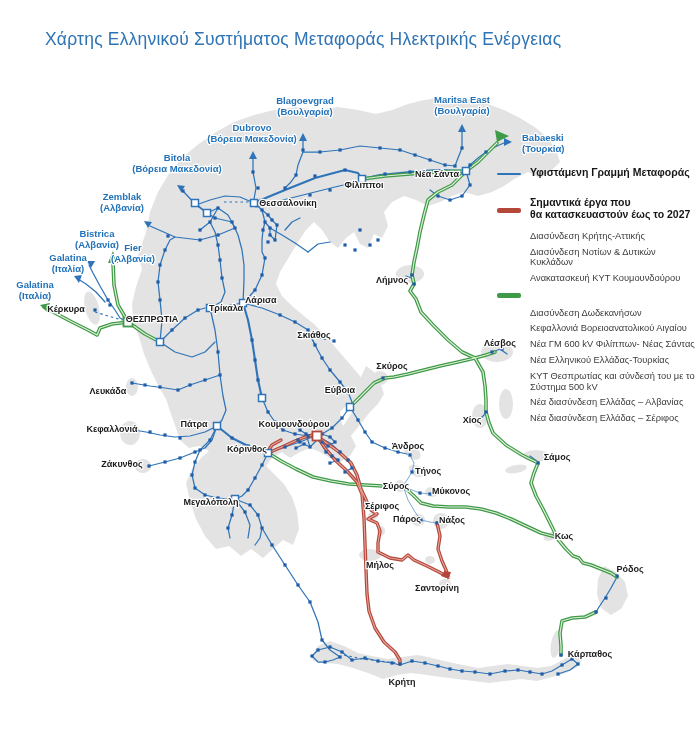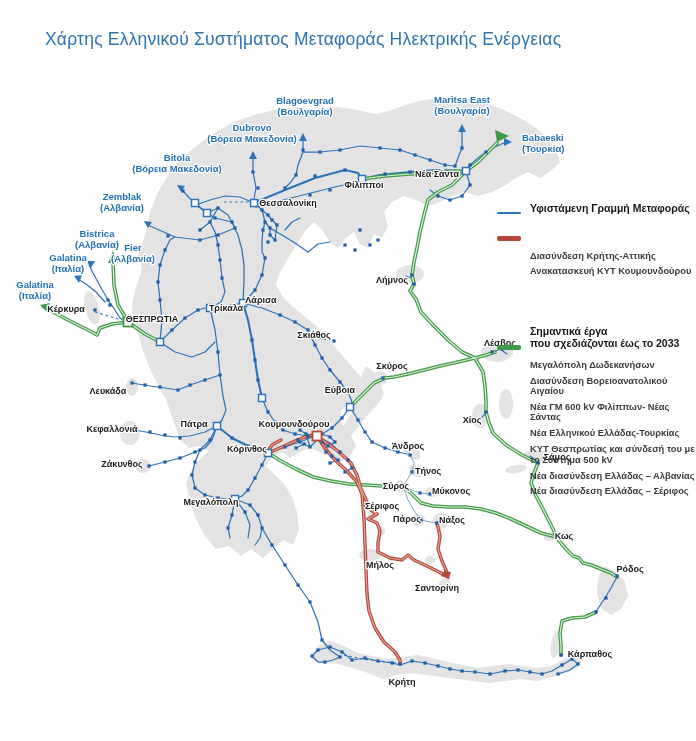--- a/index.html
+++ b/index.html
@@ -29,28 +29,28 @@
   .nd{fill:var(--blue-dark);}
   .nd-maj{fill:#ffffff;stroke:var(--blue);stroke-width:1.5;}
   .nd-green{fill:#ffffff;stroke:var(--green);stroke-width:1.8;}
   .nd-red{fill:#ffffff;stroke:var(--red);stroke-width:1.8;}
   .lbl-dom{font-size:9px;font-weight:700;fill:var(--ink);
     paint-order:stroke;stroke:#ffffff;stroke-width:2.4px;stroke-linejoin:round;}
   .lbl-intl{font-size:9.5px;font-weight:700;fill:var(--intl);
     paint-order:stroke;stroke:#ffffff;stroke-width:2.4px;stroke-linejoin:round;}
   
   #legend{position:absolute;left:497px;top:166px;width:198px;color:var(--ink);}
-  .lg-row{display:flex;align-items:flex-end;margin-bottom:10px;margin-top:36px;}
+  .lg-row{display:flex;align-items:center;margin-bottom:10px;}
   .lg-sw{flex:0 0 24px;margin-right:9px;margin-top:4px;border-radius:2px;}
   .sw-blue{height:2.5px;background:var(--blue);}
   .sw-red{height:4.5px;background:var(--red);}
   .sw-green{height:4.5px;background:var(--green);}
   .lg-head{font-size:10.5px;font-weight:700;line-height:1.18;white-space:pre-line;color:#161616;}
   .lg-items{margin:4px 0 0 33px;}
-  .lg-item{font-size:9.3px;color:#3c3c3c;line-height:1.12;margin-bottom:5.5px;font-weight:bold;}
+  .lg-item{font-size:9.3px;color:#3c3c3c;line-height:1.12;margin-bottom:5.5px;}
   .blk-2027{position:absolute;top:30px;left:0;width:198px;}
   .blk-2033{position:absolute;top:123px;left:0;width:198px;}
 </style>
 </head>
 <body>
 
 <div id="stage">
   <h1 id="page-title">Χάρτης Ελληνικού Συστήματος Μεταφοράς Ηλεκτρικής Ενέργειας</h1>
 
   <svg id="map" width="696" height="741" viewBox="0 0 696 741">
@@ -496,35 +496,36 @@
   </svg>
 
   <div id="legend">
     <div class="lg-row">
       <div class="lg-sw sw-blue"></div>
       <div class="lg-head">Υφιστάμενη Γραμμή Μεταφοράς</div>
     </div>
     <div class="blk-2027">
       <div class="lg-row">
         <div class="lg-sw sw-red"></div>
+        <div class="lg-head">Σημαντικά έργα που
+θα κατασκευαστούν έως το 2027</div>
       </div>
       <div class="lg-items" id="items-2027">
           <div class="lg-item">Διασύνδεση Κρήτης-Αττικής</div>
+          <div class="lg-item">Διασύνδεση Νοτίων &amp; Δυτικών Κυκλάδων</div>
           <div class="lg-item">Ανακατασκευή ΚΥΤ Κουμουνδούρου</div>
         </div>
     </div>
     <div class="blk-2033">
       <div class="lg-row">
         <div class="lg-sw sw-green"></div>
-        <div class="lg-head">Σημαντικά έργα
-που σχεδιάζονται έως το 2033</div>
       </div>
       <div class="lg-items" id="items-2033">
-          <div class="lg-item">Μεγαλόπολη Δωδεκανήσων</div>
-          <div class="lg-item">Διασύνδεση Βορειοανατολικού  Αιγαίου</div>
+          <div class="lg-item">Διασύνδεση Δωδεκανήσων</div>
+          <div class="lg-item">Κεφαλλονιά Βορειοανατολικού  Αιγαίου</div>
           <div class="lg-item">Νέα ΓΜ 600 kV Φιλίππων- Νέας Σάντας</div>
           <div class="lg-item">Νέα Ελληνικού Ελλάδας-Τουρκίας</div>
           <div class="lg-item">ΚΥΤ Θεσπρωτίας και σύνδεσή του με το Σύστημα 500 kV</div>
           <div class="lg-item">Νέα διασύνδεση Ελλάδας – Αλβανίας</div>
           <div class="lg-item">Νέα διασύνδεση Ελλάδας – Σέριφος</div>
         </div>
     </div>
   </div>
 </div>
 

